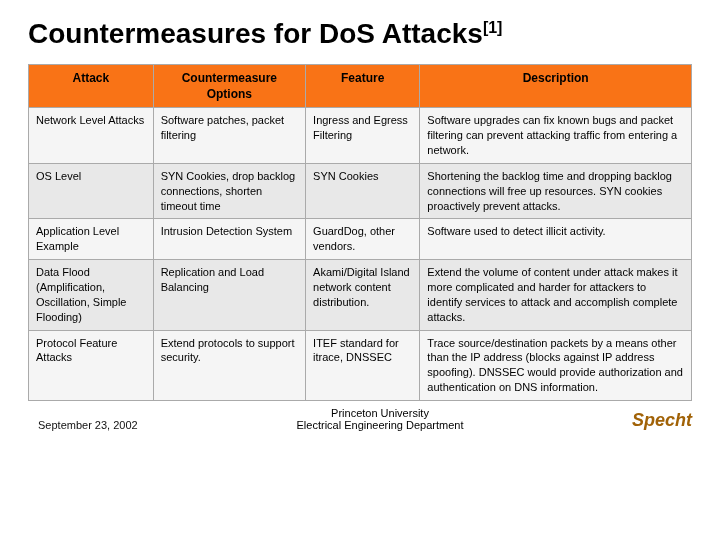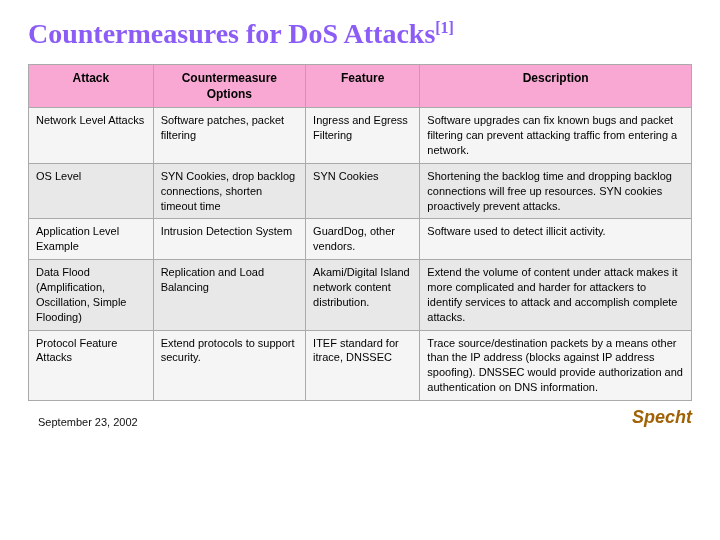--- a/index.html
+++ b/index.html
@@ -8,39 +8,38 @@
       background: #fff;
       width: 720px;
       height: 540px;
       overflow: hidden;
       padding: 18px 28px 10px 28px;
     }
     h1 {
       font-size: 28px;
       font-weight: bold;
       margin-bottom: 14px;
-      color: #8b5cf6;
-      font-family: Liberation Serif, serif;
+      color: #000000;
     }
     h1 sup {
       font-size: 16px;
     }
     table {
       width: 100%;
       border-collapse: collapse;
       font-size: 11px;
     }
     th, td {
       border: 1px solid #aaa;
       padding: 5px 7px;
       vertical-align: top;
       line-height: 1.35;
     }
     thead tr {
-      background: #f9a8d4;
+      background: #f97316;
     }
     thead th {
       font-weight: bold;
       text-align: center;
       font-size: 12px;
     }
     tbody tr:nth-child(odd) {
       background: #f5f5f5;
     }
     tbody tr:nth-child(even) {
@@ -116,14 +115,18 @@
         <td>Protocol Feature Attacks</td>
         <td>Extend protocols to support security.</td>
         <td>ITEF standard for itrace, DNSSEC</td>
         <td>Trace source/destination packets by a means other than the IP address (blocks against IP address spoofing). DNSSEC would provide authorization and authentication on DNS information.</td>
       </tr>
     </tbody>
 </table>
 
 <div class="footer">
   <div class="footer-left">September 23, 2002</div>
+  <div class="footer-center">
+    <div>Princeton University</div>
+    <div>Electrical Engineering Department</div>
+  </div>
   <div class="footer-right">Specht</div>
 </div>
 
 </body></html>

